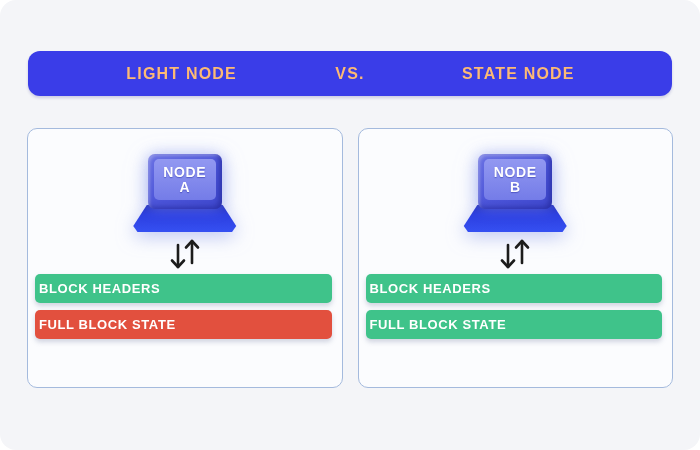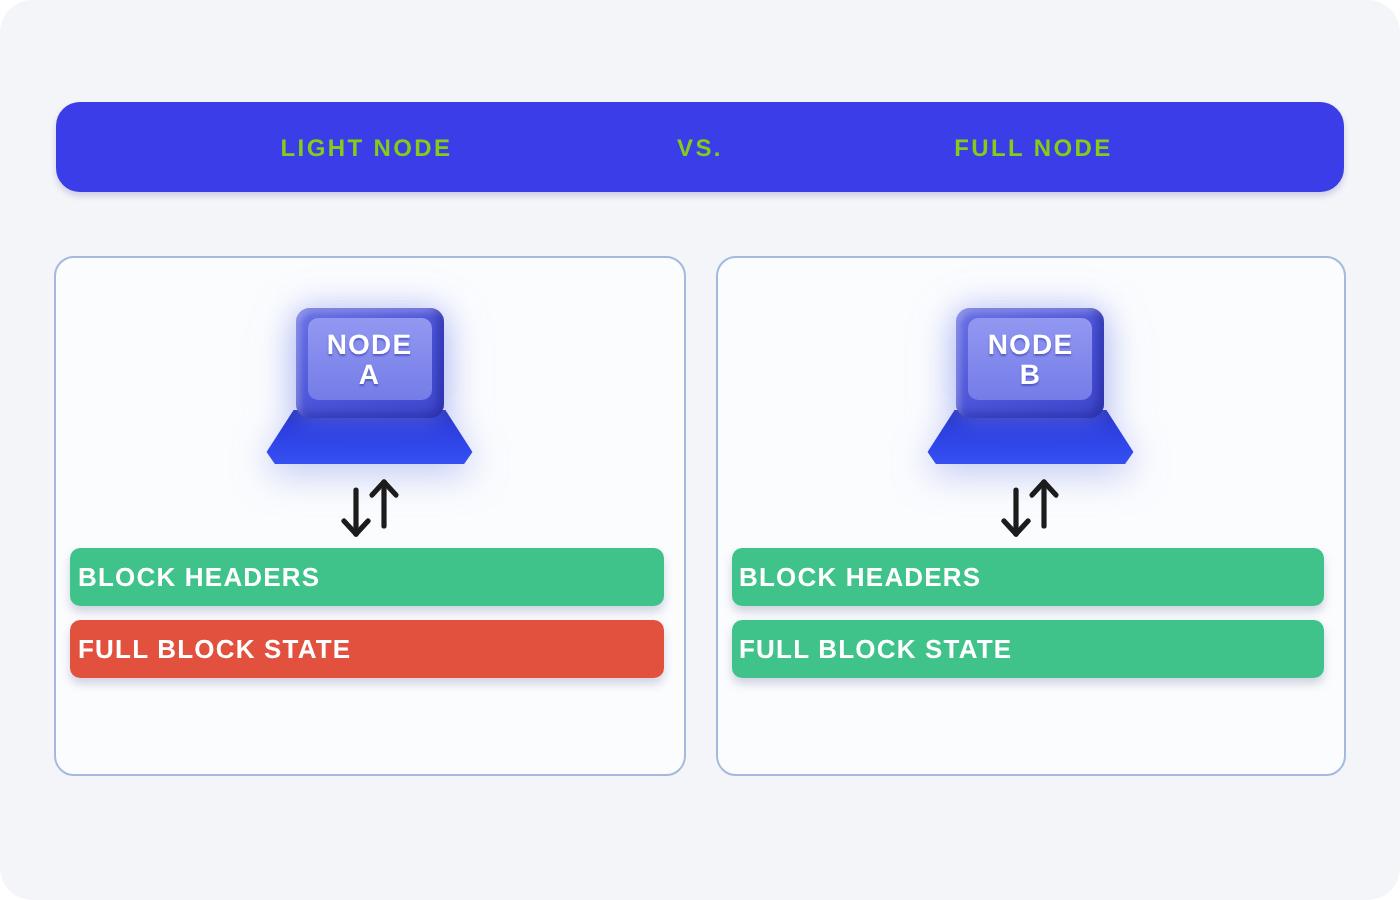--- a/index.html
+++ b/index.html
@@ -20,23 +20,23 @@
   .header-bar {
     position: absolute; left: 28px; top: 51px;
     width: 644px; height: 45px;
     border-radius: 12px;
     display: grid;
     grid-template-columns: 1fr auto 1fr;
     align-items: center;
     box-shadow: 0 2px 3px rgba(30,30,140,0.18);
   }
   .header-bar span {
-    color: #84cc16;
+    color: #fdba74;
     font-weight: bold;
-    font-size: 12px;
+    font-size: 16px;
     letter-spacing: 1.2px;
     text-align: center;
   }
   
   .panels {
     position: absolute; left: 27px; top: 128px;
     width: 646px; height: 260px;
     display: flex; gap: 15px;
   }
   .panel {
@@ -104,21 +104,21 @@
   }
 </style>
 </head>
 <body>
 
 <div class="card">
 
   <div class="header-bar" style="background: rgb(58, 61, 232);">
     <span>LIGHT NODE</span>
     <span>VS.</span>
-    <span>FULL NODE</span>
+    <span>STATE NODE</span>
   </div>
 
   <div class="panels">
 
     <div class="panel">
       <div class="laptop">
         <div class="screen">
           <div class="screen-inner">
             <span>NODE</span>
             <span>A</span>

